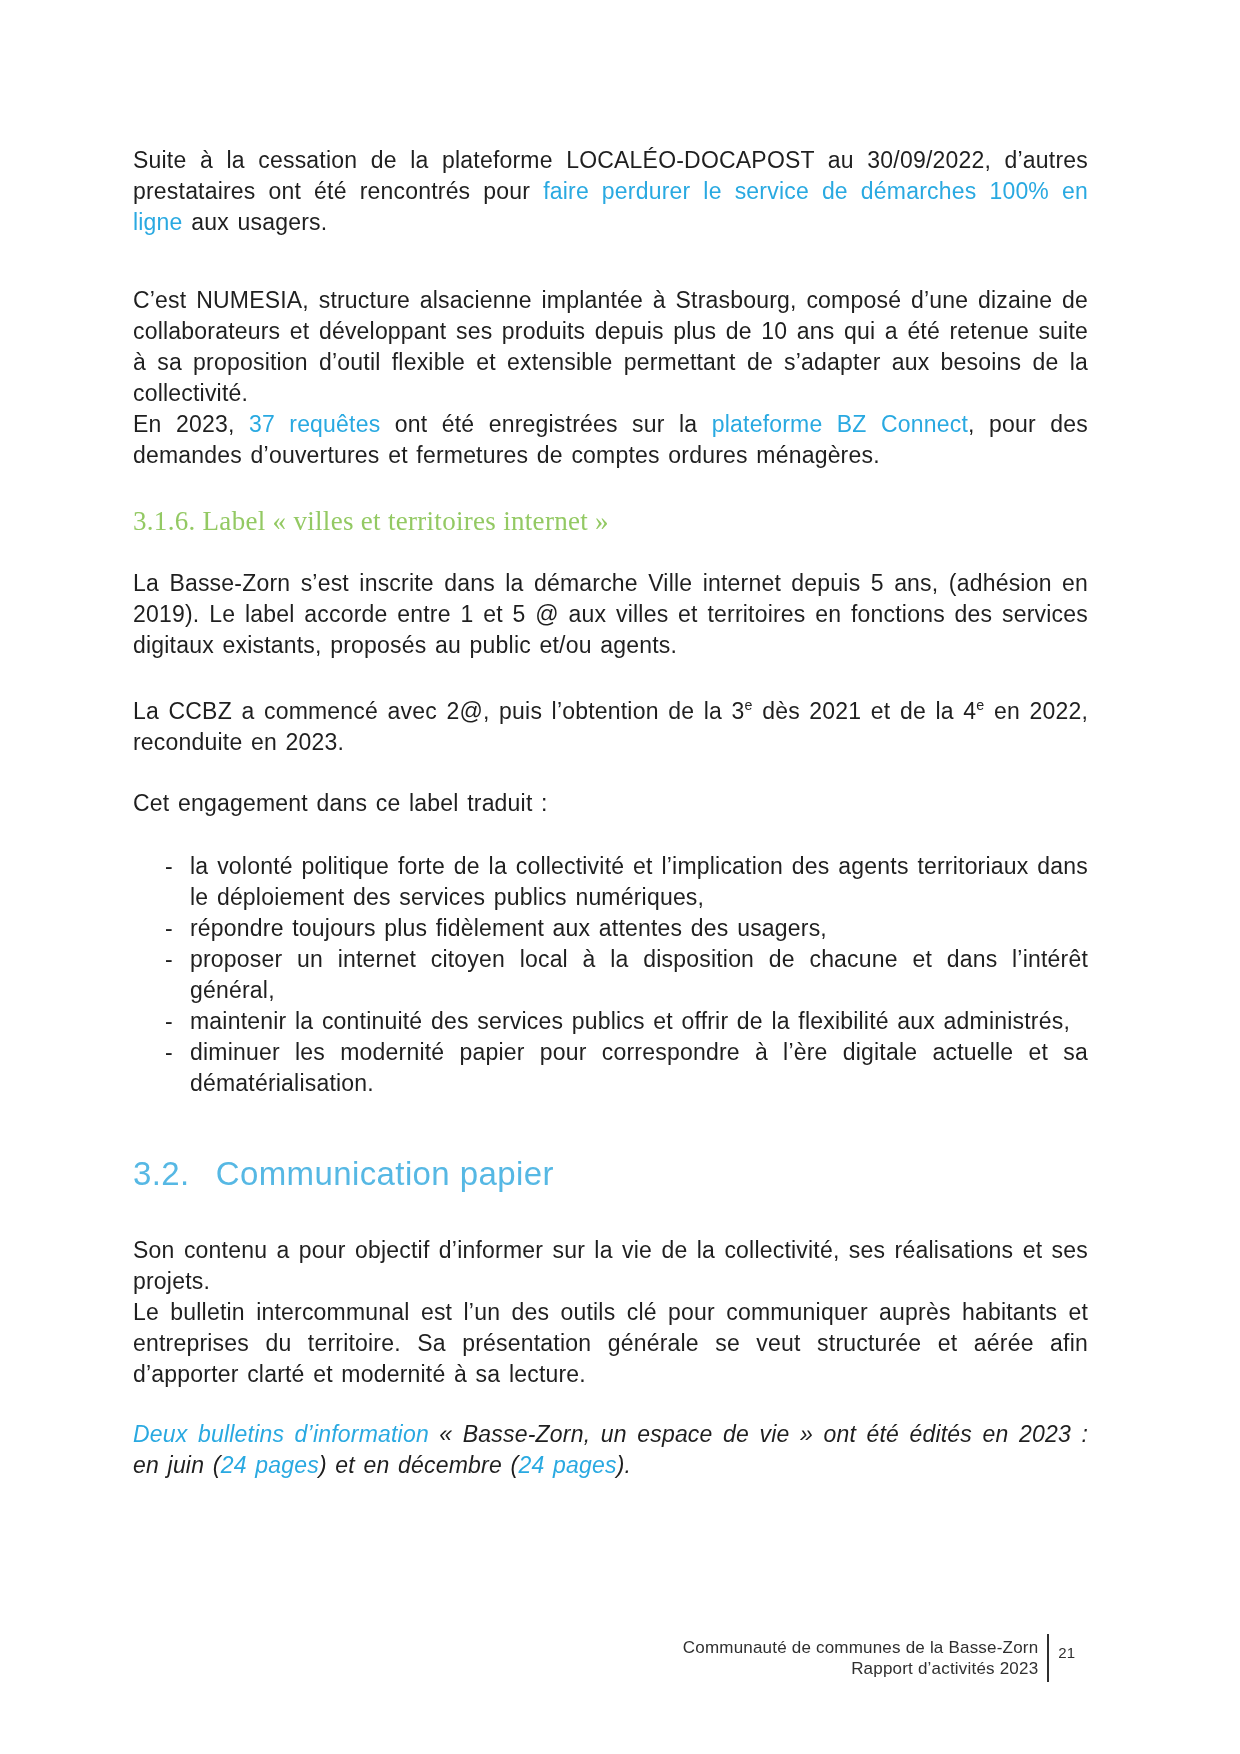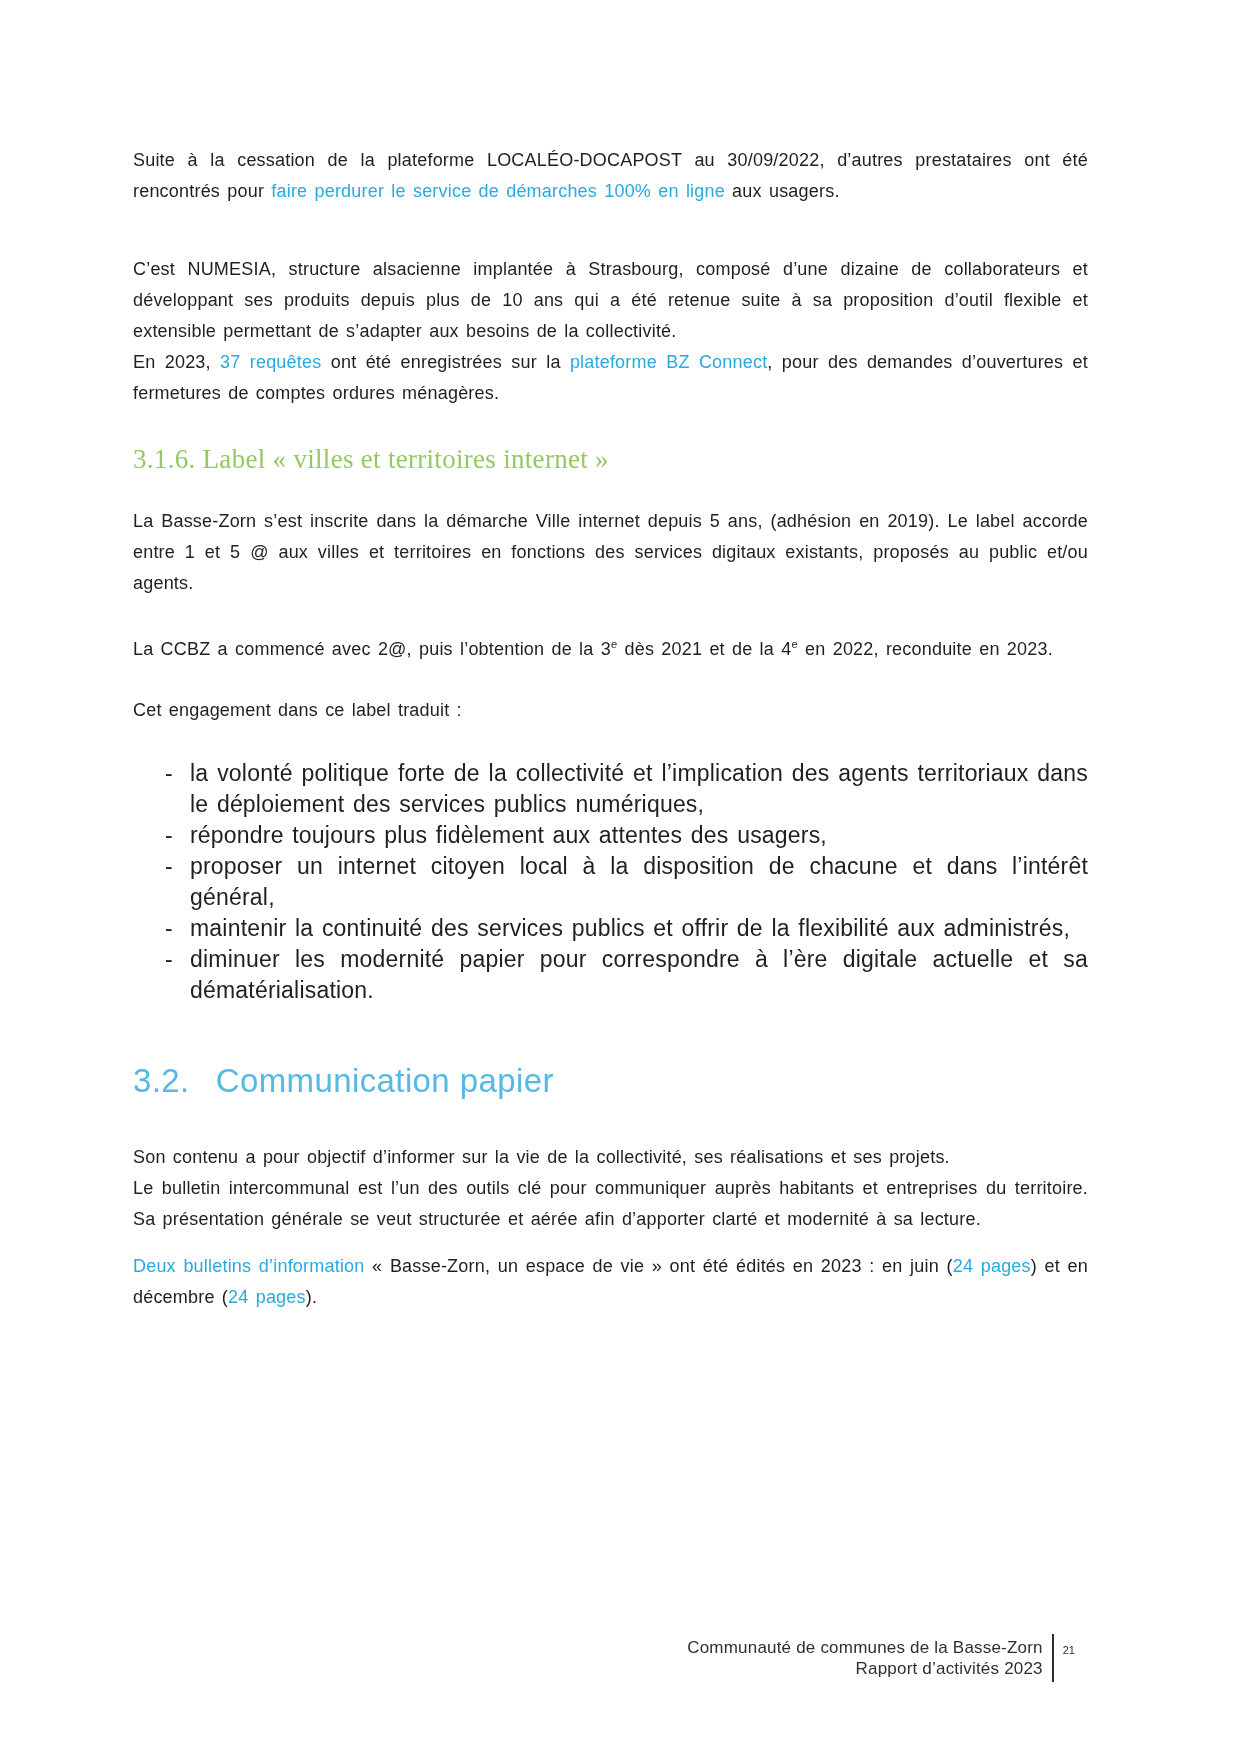--- a/index.html
+++ b/index.html
@@ -14,34 +14,34 @@
   }
   .content {
     position: absolute;
     left: 133px;
     right: 152px;
     top: 0;
     padding-top: 145px;
   }
   .para {
     margin: 0;
-    font-size: 18px;
+    font-size: 23px;
     line-height: 31px;
     letter-spacing: 0.2px;
     word-spacing: 2px;
     text-align: justify;
   }
   .seg-link { color: var(--link-blue, #29A9E1); }
   .seg-sup { vertical-align: super; font-size: 0.62em; line-height: 0; }
 
   .mt-p2a { margin-top: 47px; }
   .mt-p4  { margin-top: 35px; }
   .mt-p5  { margin-top: 30px; }
   .mt-p7  { margin-top: 33px; }
-  .mt-p8  { margin-top: 16px; }
+  .mt-p8  { margin-top: 29px; font-style: italic; }
 
   .h-green {
     margin: 30px 0 27px 0;
     font-size: 27px;
     line-height: 40px;
     font-weight: normal;
     color: var(--heading-green, #93C963);
     letter-spacing: 0.3px;
     font-family: Liberation Serif, serif;
   }
@@ -88,21 +88,21 @@
     line-height: 21.5px;
     color: var(--footer-text, #2F2F2F);
     letter-spacing: 0.2px;
   }
   .footer-bar {
     width: 2px;
     height: 48px;
     background: var(--footer-text, #2F2F2F);
   }
   .footer-page {
-    font-size: 11px;
+    font-size: 15px;
     color: var(--footer-text, #2F2F2F);
     align-self: flex-start;
     margin-top: 10px;
   }
 </style>
 </head>
 <body>
 
 <div class="page">
   <div class="content">

